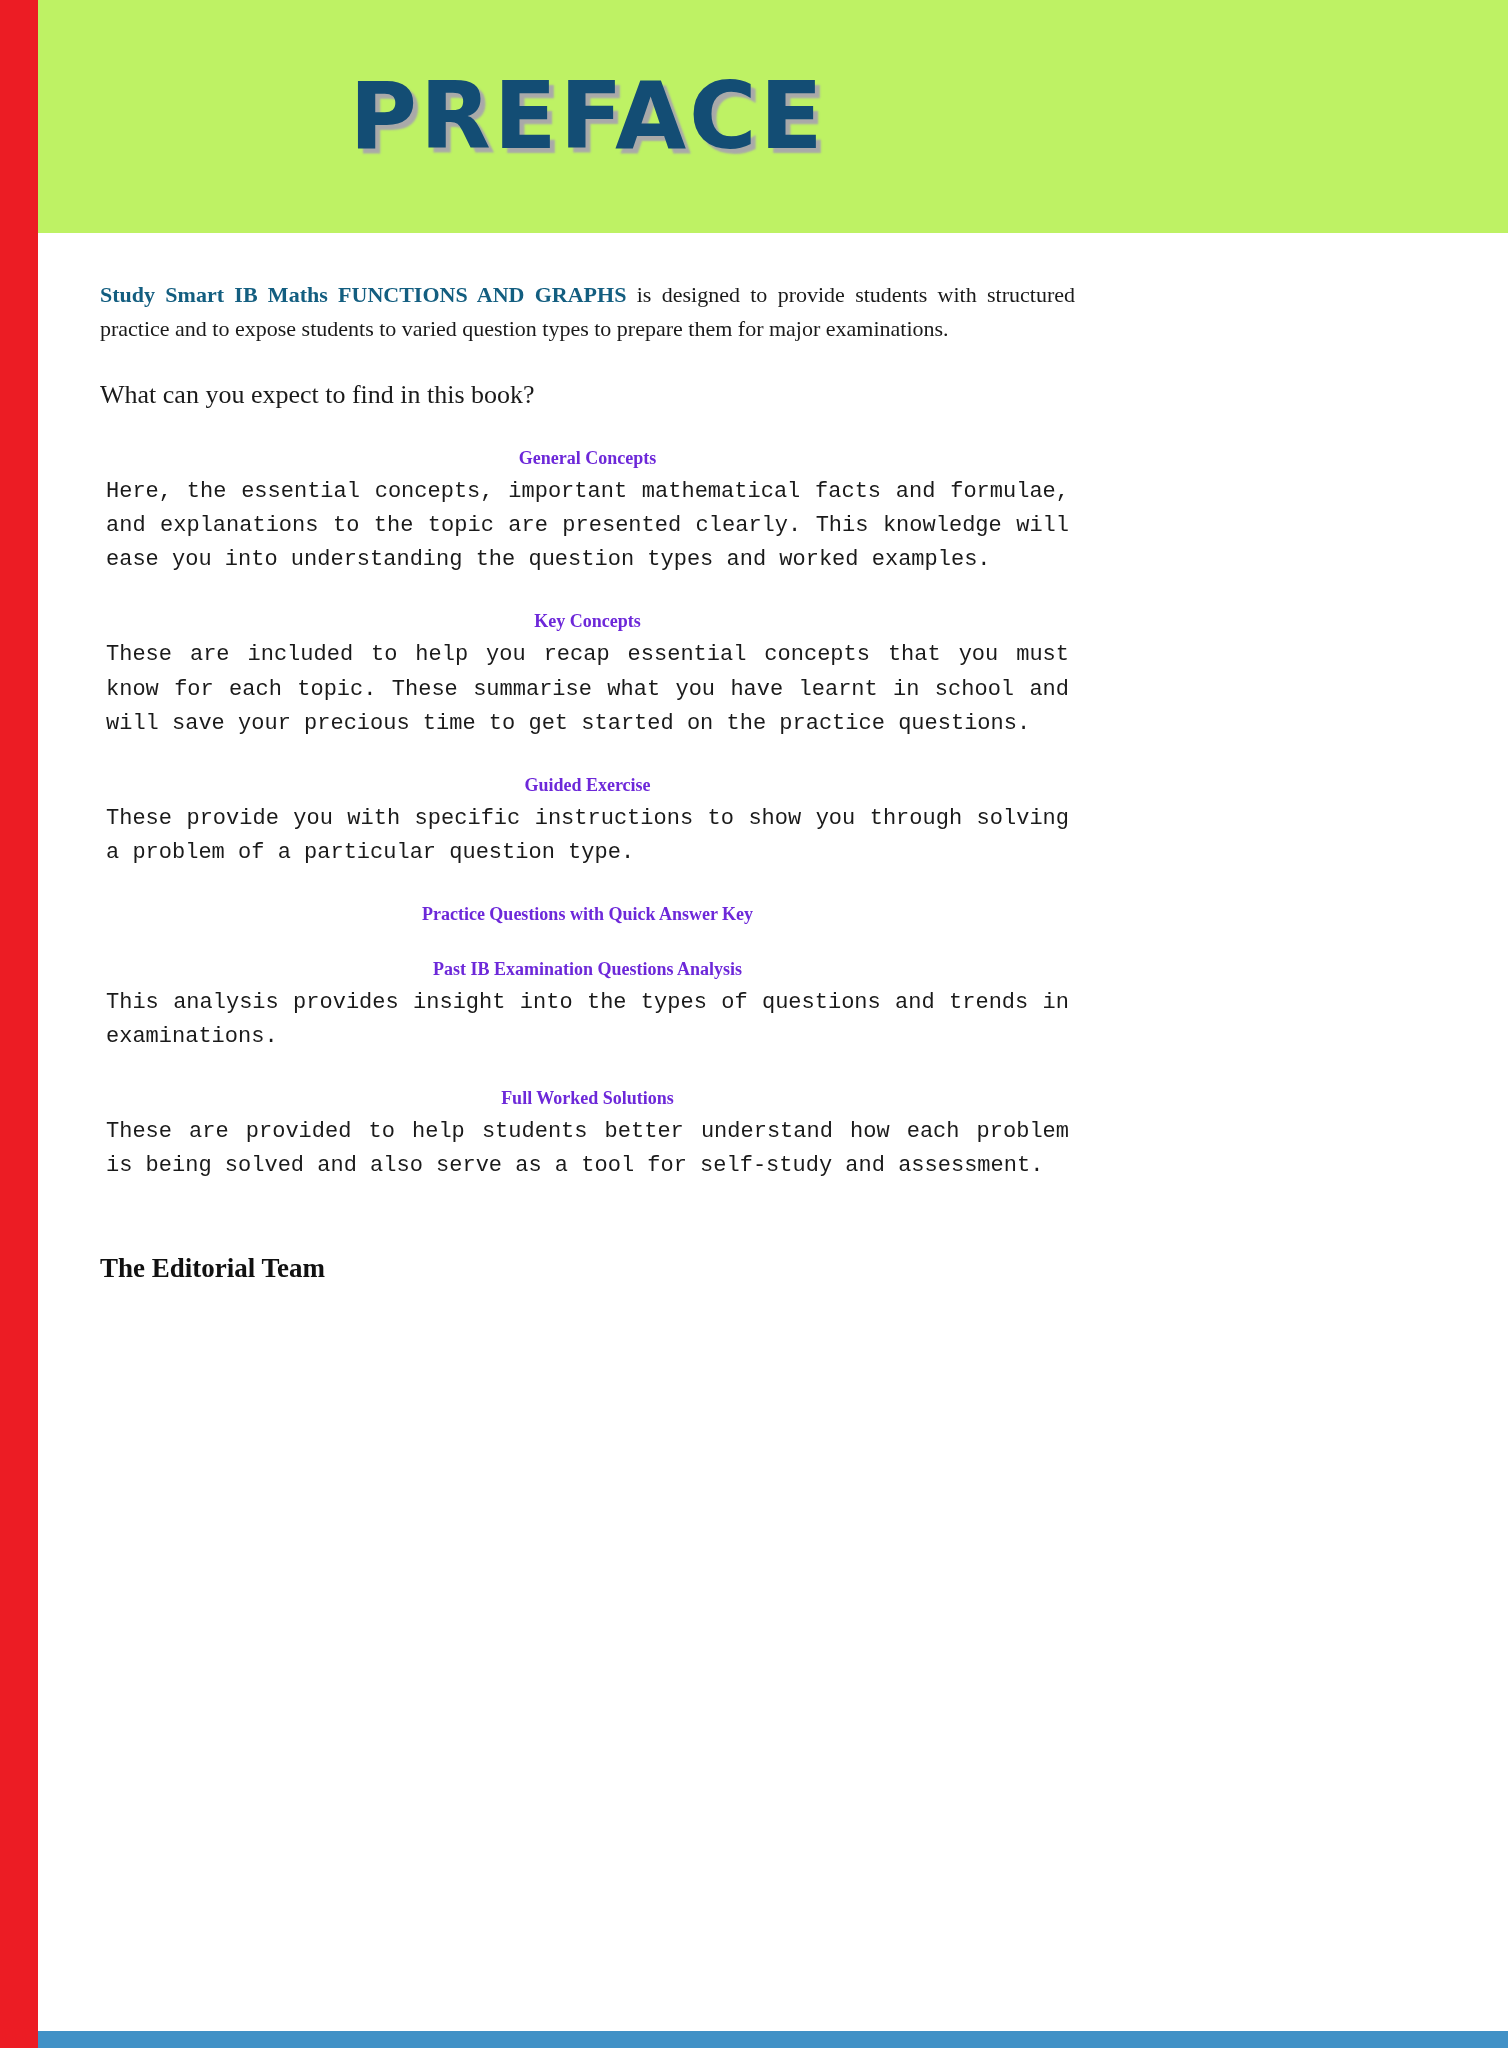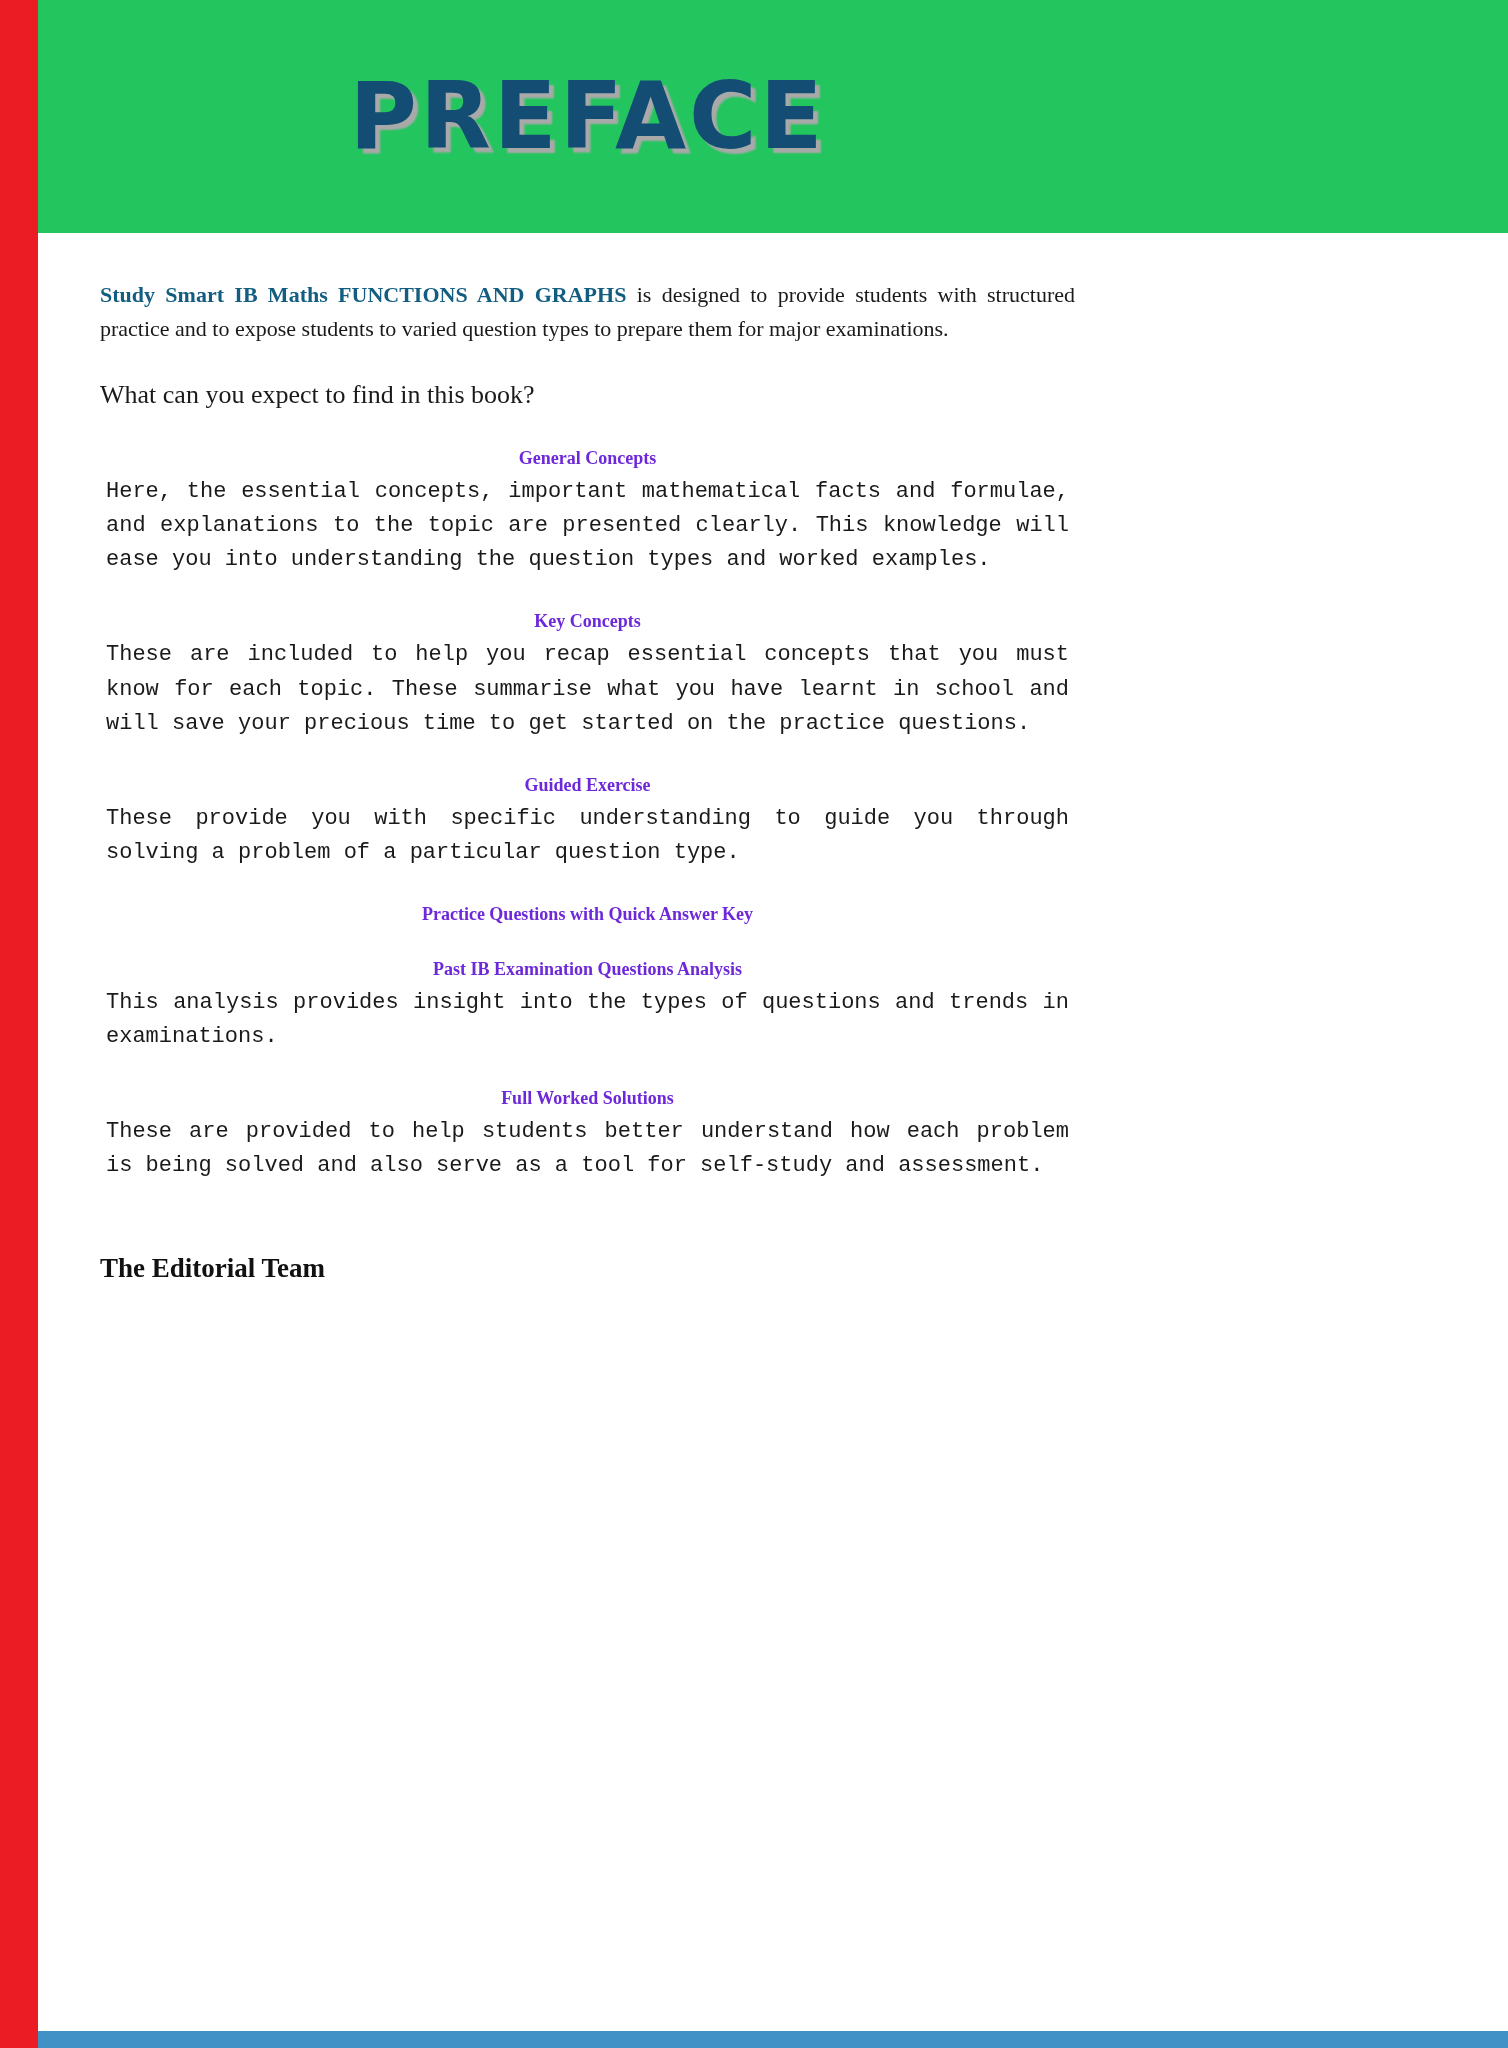--- a/index.html
+++ b/index.html
@@ -20,21 +20,21 @@
     position: absolute;
     left: 0; top: 0; bottom: 0;
     width: 38px;
     background: #ec1c24;
   }
   
   .banner {
     position: absolute;
     left: 38px; top: 0; right: 0;
     height: 233px;
-    background: #22c55e;
+    background: #bef264;
   }
   .banner-inner {
     position: absolute;
     left: 62px;            
     width: 975px;
     top: 0;
     height: 233px;
     display: flex;
     align-items: center;
     justify-content: center;
@@ -126,21 +126,21 @@
     </section>
 
     <section class="sec">
       <h3 class="sec-head">Key Concepts</h3>
       <p class="sec-body">These are included to help you recap essential concepts that you must know for each topic. These summarise what you have learnt in school and will save your precious time to get started on the practice questions.</p>
     </section>
 
 
     <section class="sec">
       <h3 class="sec-head">Guided Exercise</h3>
-      <p class="sec-body">These provide you with specific understanding to guide you through solving a problem of a particular question type.</p>
+      <p class="sec-body">These provide you with specific instructions to show you through solving a problem of a particular question type.</p>
     </section>
 
     <section class="sec">
       <h3 class="sec-head">Practice Questions with Quick Answer Key</h3>
     </section>
 
     <section class="sec">
       <h3 class="sec-head">Past IB Examination Questions Analysis</h3>
       <p class="sec-body">This analysis provides insight into the types of questions and trends in examinations.</p>
     </section>

